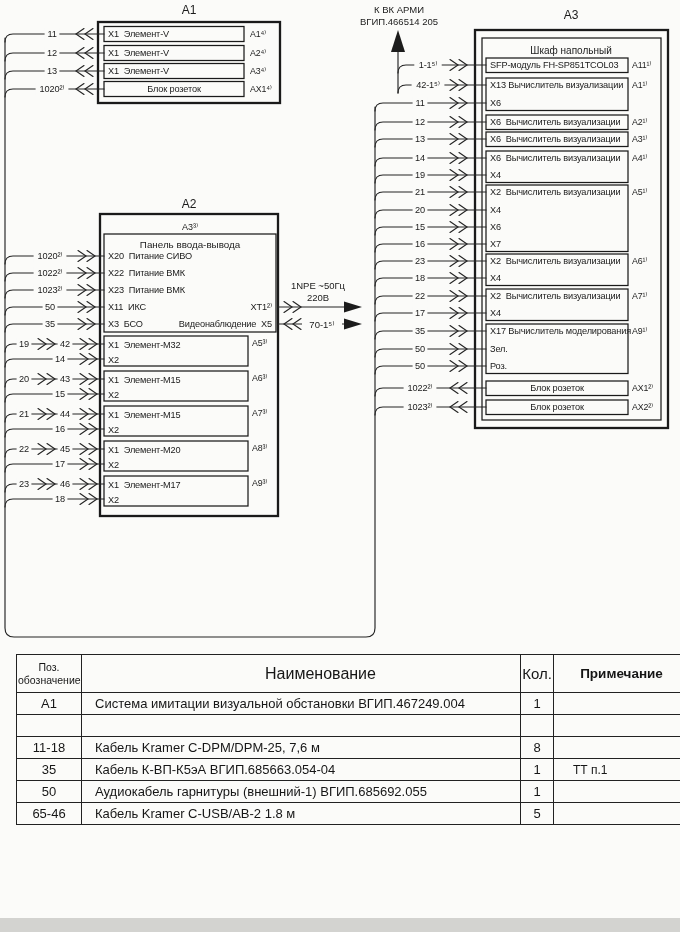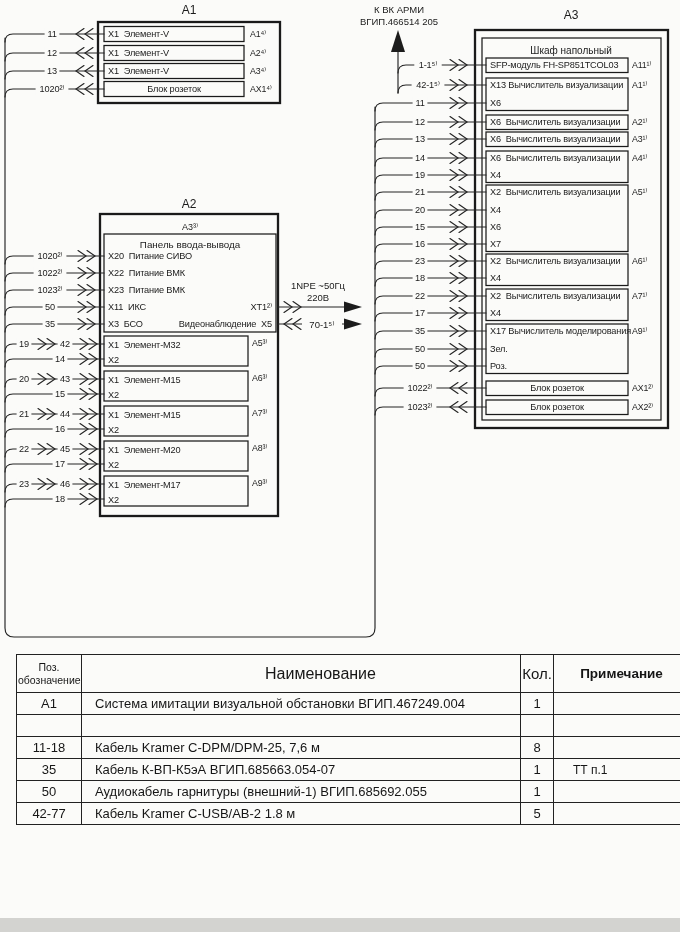--- a/index.html
+++ b/index.html
@@ -416,32 +416,32 @@
             <td class="c-note"></td>
           </tr>
         <tr>
             <td class="c-pos">11-18</td>
             <td class="c-name">Кабель Kramer C-DPM/DPM-25, 7,6 м</td>
             <td class="c-qty">8</td>
             <td class="c-note"></td>
           </tr>
         <tr>
             <td class="c-pos">35</td>
-            <td class="c-name">Кабель К-ВП-К5эА ВГИП.685663.054-07</td>
+            <td class="c-name">Кабель К-ВП-К5эА ВГИП.685663.054-04</td>
             <td class="c-qty">1</td>
             <td class="c-note">ТТ п.1</td>
           </tr>
         <tr>
             <td class="c-pos">50</td>
             <td class="c-name">Аудиокабель гарнитуры (внешний-1) ВГИП.685692.055</td>
             <td class="c-qty">1</td>
             <td class="c-note"></td>
           </tr>
         <tr>
-            <td class="c-pos">42-77</td>
+            <td class="c-pos">65-46</td>
             <td class="c-name">Кабель Kramer C-USB/AB-2 1.8 м</td>
             <td class="c-qty">5</td>
             <td class="c-note"></td>
           </tr>
       </tbody>
     </table>
   </div>
 
   <div class="bottom-strip"></div>
 </div>

